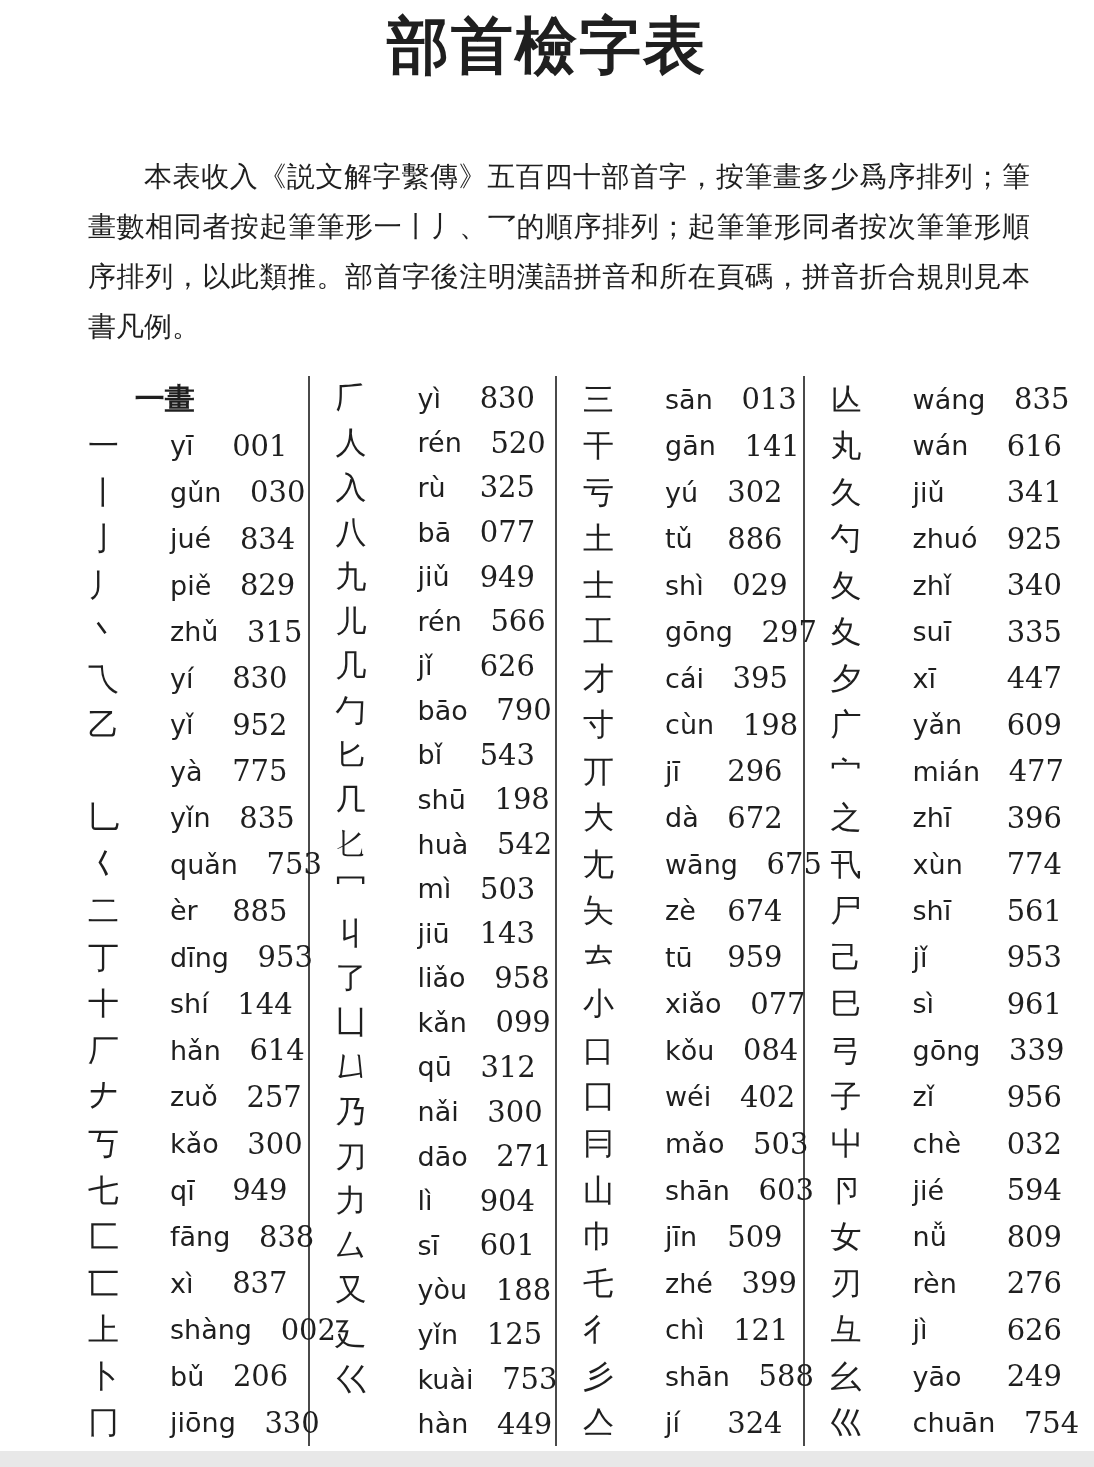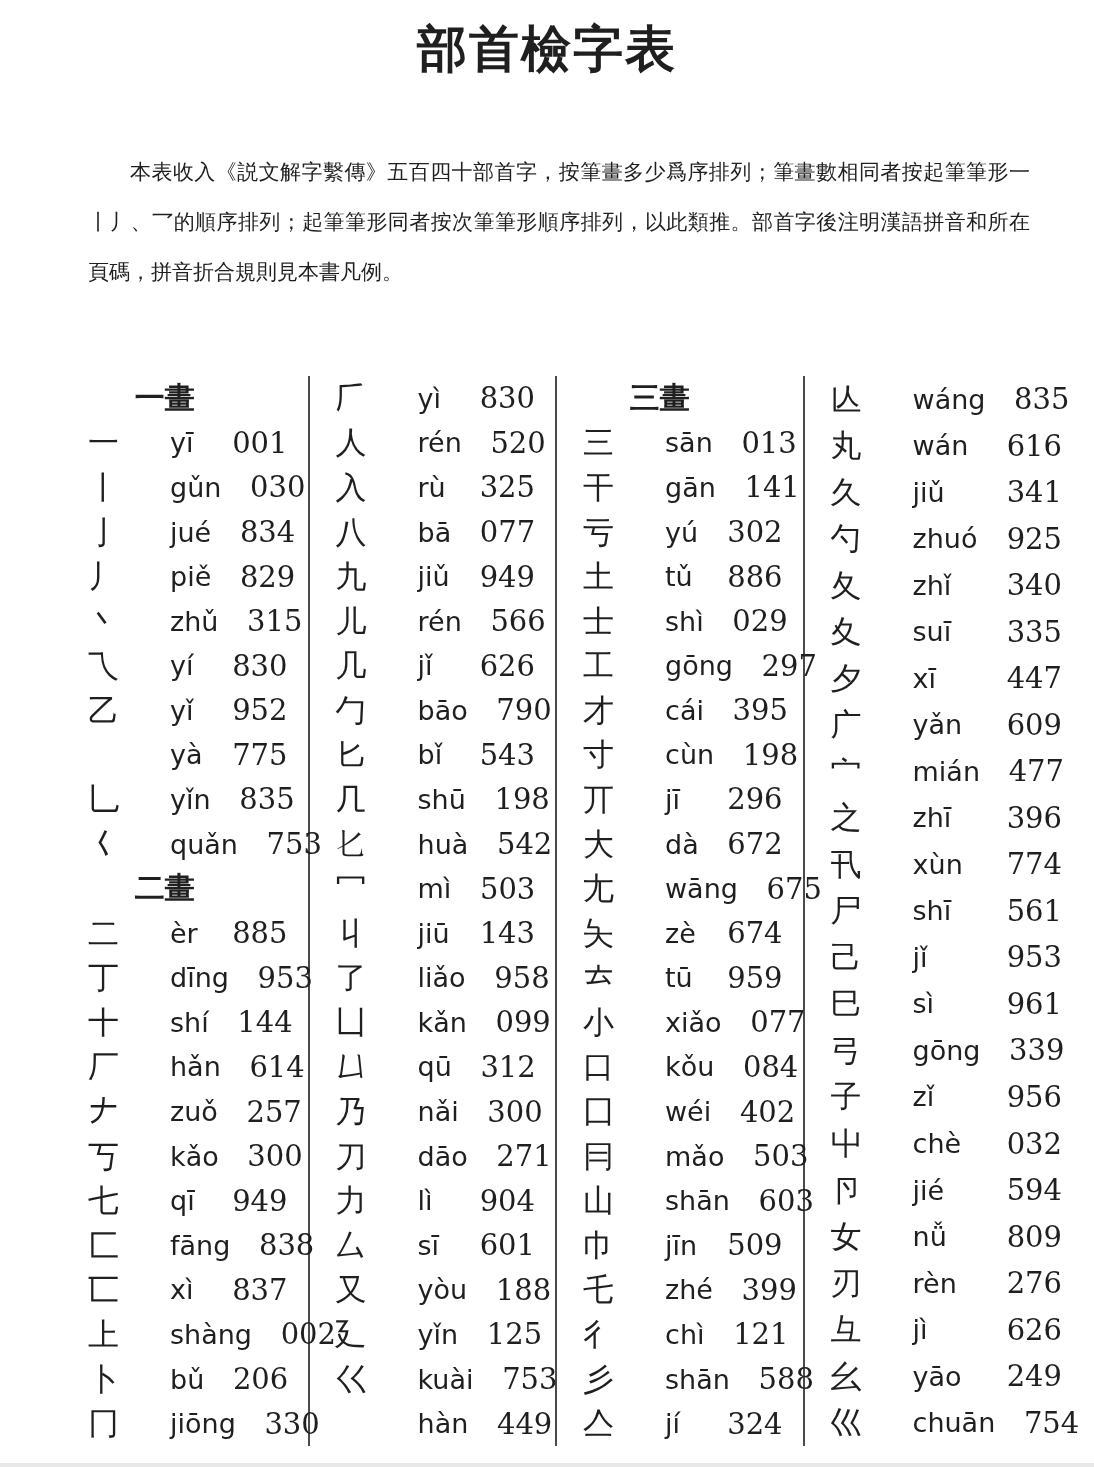--- a/index.html
+++ b/index.html
@@ -12,38 +12,38 @@
     font-family: "DejaVu Serif", "Liberation Serif", serif;
     color: #1f1f1f;
   }
   .page {
     position: relative;
     width: 1094px;
     height: 1467px;
     background: #ffffff;
   }
   .title {
-    margin: 16px;
+    margin: 4px;
     text-align: center;
-    font-size: 50px;
+    font-size: 62px;
     font-weight: 700;
     letter-spacing: 2px;
     font-family: "DejaVu Serif", "Liberation Serif", serif;
   }
   .intro {
     margin: 64px 64px 0 88px;
-    font-size: 21px;
+    font-size: 28px;
     line-height: 50px;
     text-align: justify;
     text-indent: 2em;
     font-family: "DejaVu Serif", "Liberation Serif", serif;
   }
   .table {
     position: absolute;
-    top: 360px;
+    top: 372px;
     left: 62px;
     right: 12px;
     height: 1070px;
     display: flex;
   }
   .col {
     display: flex;
     flex-direction: column;
     justify-content: space-between;
     flex: 1 1 0;
@@ -153,21 +153,20 @@
         <div class="row">
           <span class="char">乚</span>
           <span class="pinyin">yǐn</span>
           <span class="page-num">835</span>
         </div>
         <div class="row">
           <span class="char">𡿨</span>
           <span class="pinyin">quǎn</span>
           <span class="page-num">753</span>
         </div>
-        <div class="section-header">二畫</div>
         <div class="row">
           <span class="char">二</span>
           <span class="pinyin">èr</span>
           <span class="page-num">885</span>
         </div>
         <div class="row">
           <span class="char">丁</span>
           <span class="pinyin">dīng</span>
           <span class="page-num">953</span>
         </div>
@@ -338,21 +337,20 @@
           <span class="pinyin">kuài</span>
           <span class="page-num">753</span>
         </div>
         <div class="row">
           <span class="char">𢎘</span>
           <span class="pinyin">hàn</span>
           <span class="page-num">449</span>
         </div>
       </div>
     <div class="col">
-        <div class="section-header">三畫</div>
         <div class="row">
           <span class="char">三</span>
           <span class="pinyin">sān</span>
           <span class="page-num">013</span>
         </div>
         <div class="row">
           <span class="char">干</span>
           <span class="pinyin">gān</span>
           <span class="page-num">141</span>
         </div>

